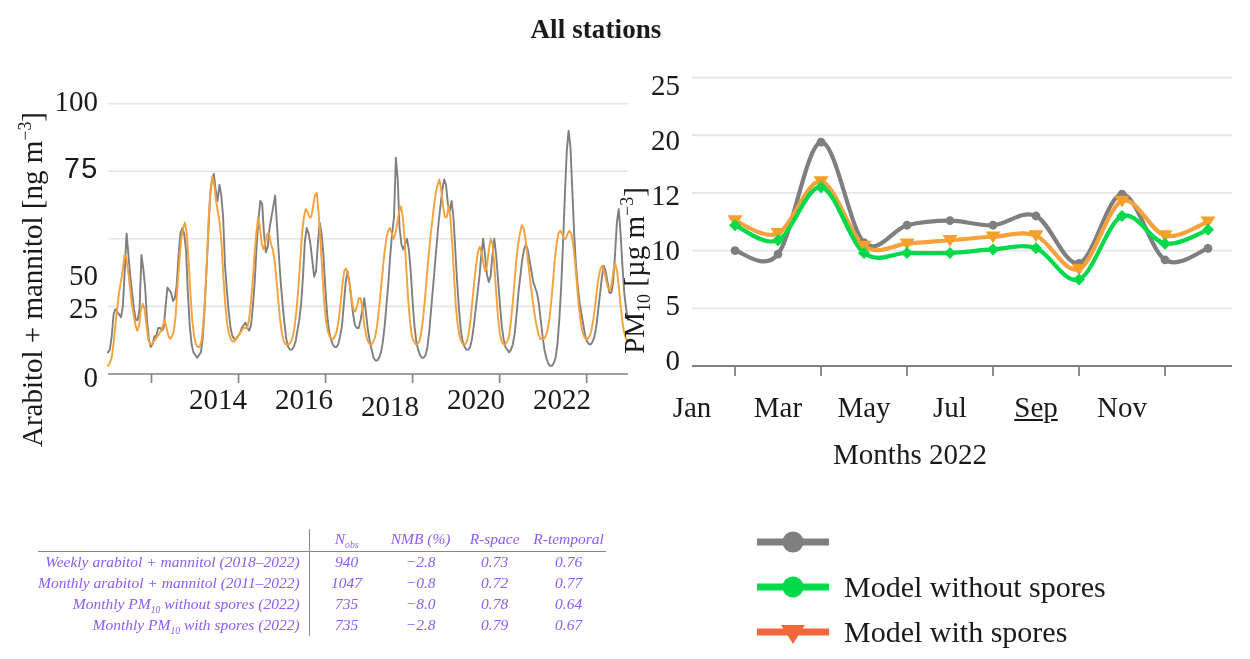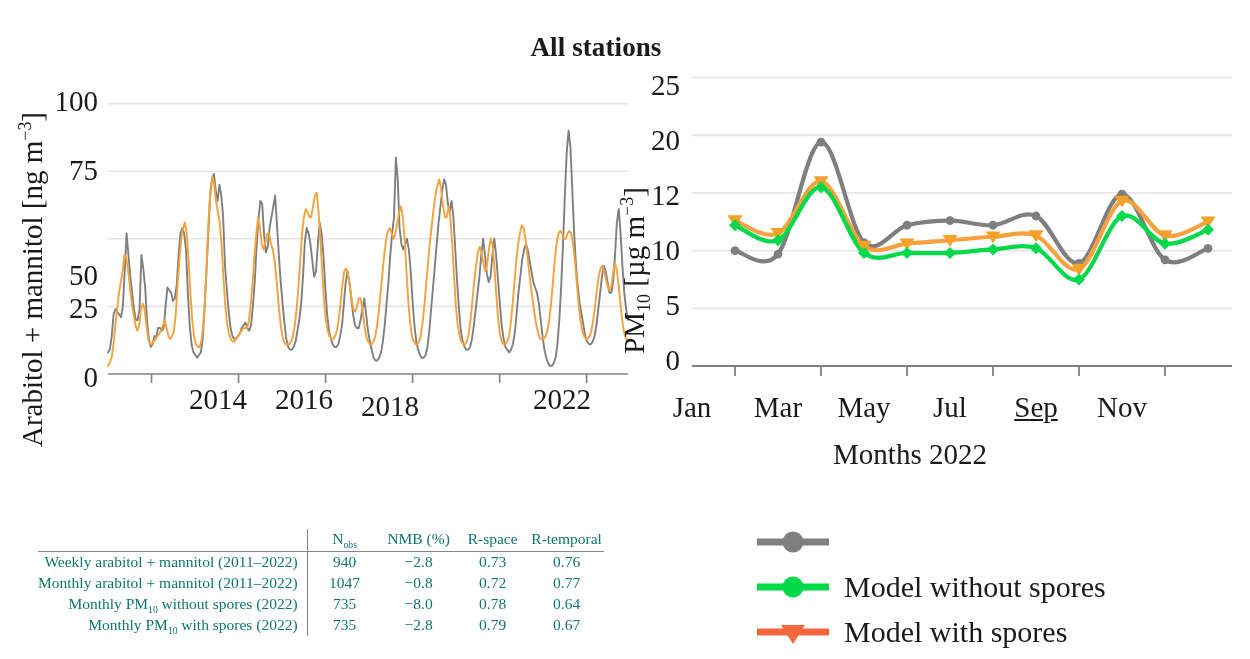--- a/index.html
+++ b/index.html
@@ -13,21 +13,21 @@
     position: relative;
     font-family: "Liberation Serif", "DejaVu Serif", serif;
     color: #1a1a1a;
     overflow: hidden;
   }
 
   
   #fig-title {
     position: absolute;
     left: 0;
-    top: 32px;
+    top: 14px;
     width: 1250px;
     text-align: center;
     font-size: 27px;
     font-weight: bold;
     letter-spacing: 0.1px;
   }
   
   #fig-title .inner { display:inline-block; transform: translateX(-29px); }
 
   
@@ -63,21 +63,22 @@
   sub { font-size: 0.62em; line-height:0; }
   sup { font-size: 0.62em; line-height:0; }
 
   
   #stats-table {
     position: absolute;
     left: 38px;
     top: 529px;
     border-collapse: collapse;
     font-size: 15.5px;
-    color: #0f766e;
+    color: #8b5cf6;
+    font-style: italic;
   }
   #stats-table th, #stats-table td {
     padding: 1px 0 2px 0;
     font-weight: normal;
     white-space: nowrap;
   }
   #stats-table .rowhead {
     text-align: right;
     padding-right: 9px;
     border-right: 1.4px solid #888;
@@ -118,21 +119,21 @@
 
 <div id="fig-title"><span class="inner">All stations</span></div>
 
 <div class="panel" id="left-panel" style="left:0px; top:60px; width:640px; height:360px;">
 
   <div class="axis-label-y" style="left:-163px; top:205px; width:390px; text-align:center; transform: rotate(-90deg);">
     <span>Arabitol + mannitol [ng m</span><sup>−3</sup><span>]</span>
   </div>
 
   <div class="tick-y" style="left:10px; top:27px; width:88px;"><span>100</span></div>
-  <div class="tick-y" style="left:10px; top:96px; width:88px;"><span>75</span></div>
+  <div class="tick-y" style="left:10px; top:96px; width:88px;font-family:Liberation Mono, monospace;"><span>75</span></div>
   <div class="tick-y" style="left:10px; top:165px; width:88px;margin-top:36px;"><span>50</span></div>
   <div class="tick-y" style="left:10px; top:234px; width:88px;"><span>25</span></div>
   <div class="tick-y" style="left:10px; top:303px; width:88px;"><span>0</span></div>
 
   <svg id="left-plot" style="position:absolute; left:108px; top:22px;" width="520" height="312" viewBox="0 0 520 312">
     <g id="left-grid">
         <line x1="0" y1="224.4074074074074" x2="520" y2="224.4074074074074" stroke="#e6e6e6" stroke-width="1.6"></line>
         <line x1="0" y1="156.8148148148148" x2="520" y2="156.8148148148148" stroke="#e6e6e6" stroke-width="1.6"></line>
         <line x1="0" y1="89.22222222222223" x2="520" y2="89.22222222222223" stroke="#e6e6e6" stroke-width="1.6"></line>
         <line x1="0" y1="21.62962962962962" x2="520" y2="21.62962962962962" stroke="#e6e6e6" stroke-width="1.6"></line>
@@ -148,20 +149,21 @@
         <line x1="217.57322175732136" y1="292" x2="217.57322175732136" y2="301" stroke="#808080" stroke-width="1.6"></line>
         <line x1="304.6025104602499" y1="292" x2="304.6025104602499" y2="301" stroke="#808080" stroke-width="1.6"></line>
         <line x1="391.6317991631784" y1="292" x2="391.6317991631784" y2="301" stroke="#808080" stroke-width="1.6"></line>
         <line x1="478.661087866107" y1="292" x2="478.661087866107" y2="301" stroke="#808080" stroke-width="1.6"></line>
       </g>
   </svg>
 
   <div class="tick-x" style="left:158px; top:325px; width:120px;"><span>2014</span></div>
   <div class="tick-x" style="left:244px; top:325px; width:120px;"><span>2016</span></div>
   <div class="tick-x" style="left:330px; top:332px; width:120px;"><span>2018</span></div>
+  <div class="tick-x" style="left:416px; top:325px; width:120px;"><span>2020</span></div>
   <div class="tick-x" style="left:502px; top:325px; width:120px;"><span>2022</span></div>
 </div>
 
 <div class="panel" id="right-panel" style="left:600px; top:60px; width:650px; height:400px;">
 
   <div class="axis-label-y" style="left:-111px; top:196px; width:290px; text-align:center; transform: rotate(-90deg);">
     <span>PM</span><sub>10</sub><span> [µg m</span><sup>−3</sup><span>]</span>
   </div>
 
   <div class="tick-y" style="left:20px; top:11px;  width:60px;"><span>25</span></div>
@@ -248,21 +250,21 @@
     <tr>
       <th class="rowhead"></th>
       <th class="num"><span>N</span><sub>obs</sub></th>
       <th class="num">NMB (%)</th>
       <th class="num">R-space</th>
       <th class="num">R-temporal</th>
     </tr>
   </thead>
   <tbody id="stats-body">
       <tr>
-        <td class="rowhead">Weekly arabitol + mannitol (2011–2022)</td>
+        <td class="rowhead">Weekly arabitol + mannitol (2018–2022)</td>
         <td class="num">940</td>
         <td class="num">−2.8</td>
         <td class="num">0.73</td>
         <td class="num">0.76</td>
       </tr>
       <tr>
         <td class="rowhead">Monthly arabitol + mannitol (2011–2022)</td>
         <td class="num">1047</td>
         <td class="num">−0.8</td>
         <td class="num">0.72</td>

